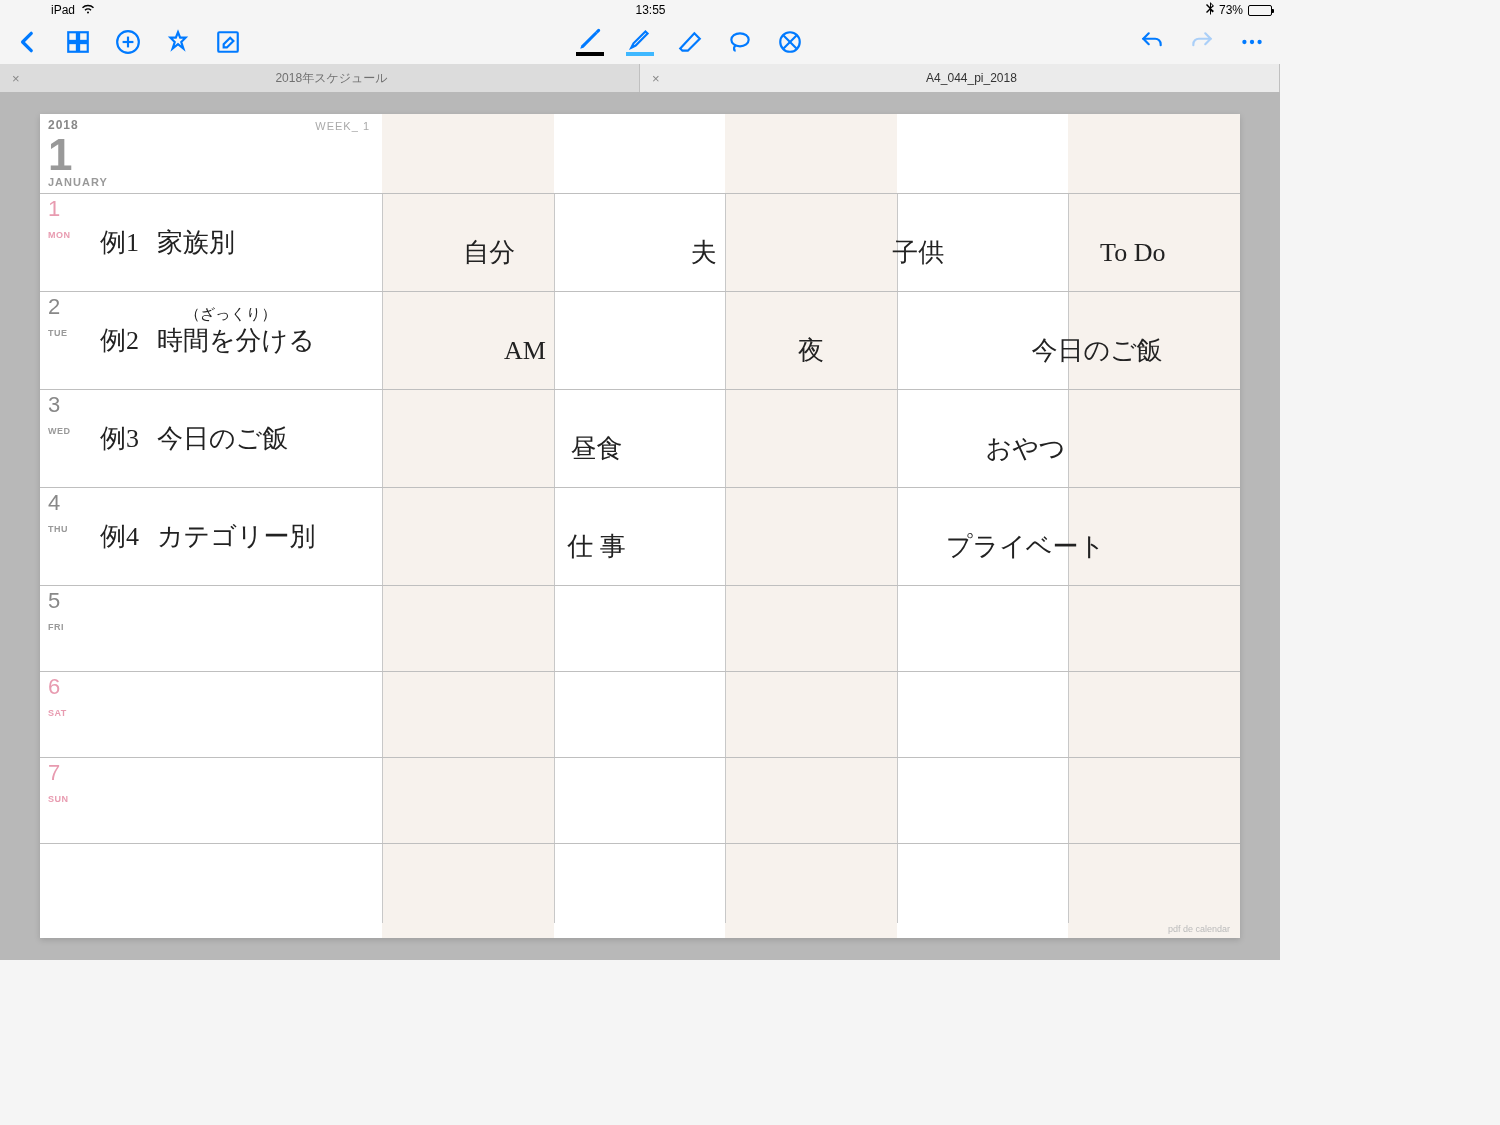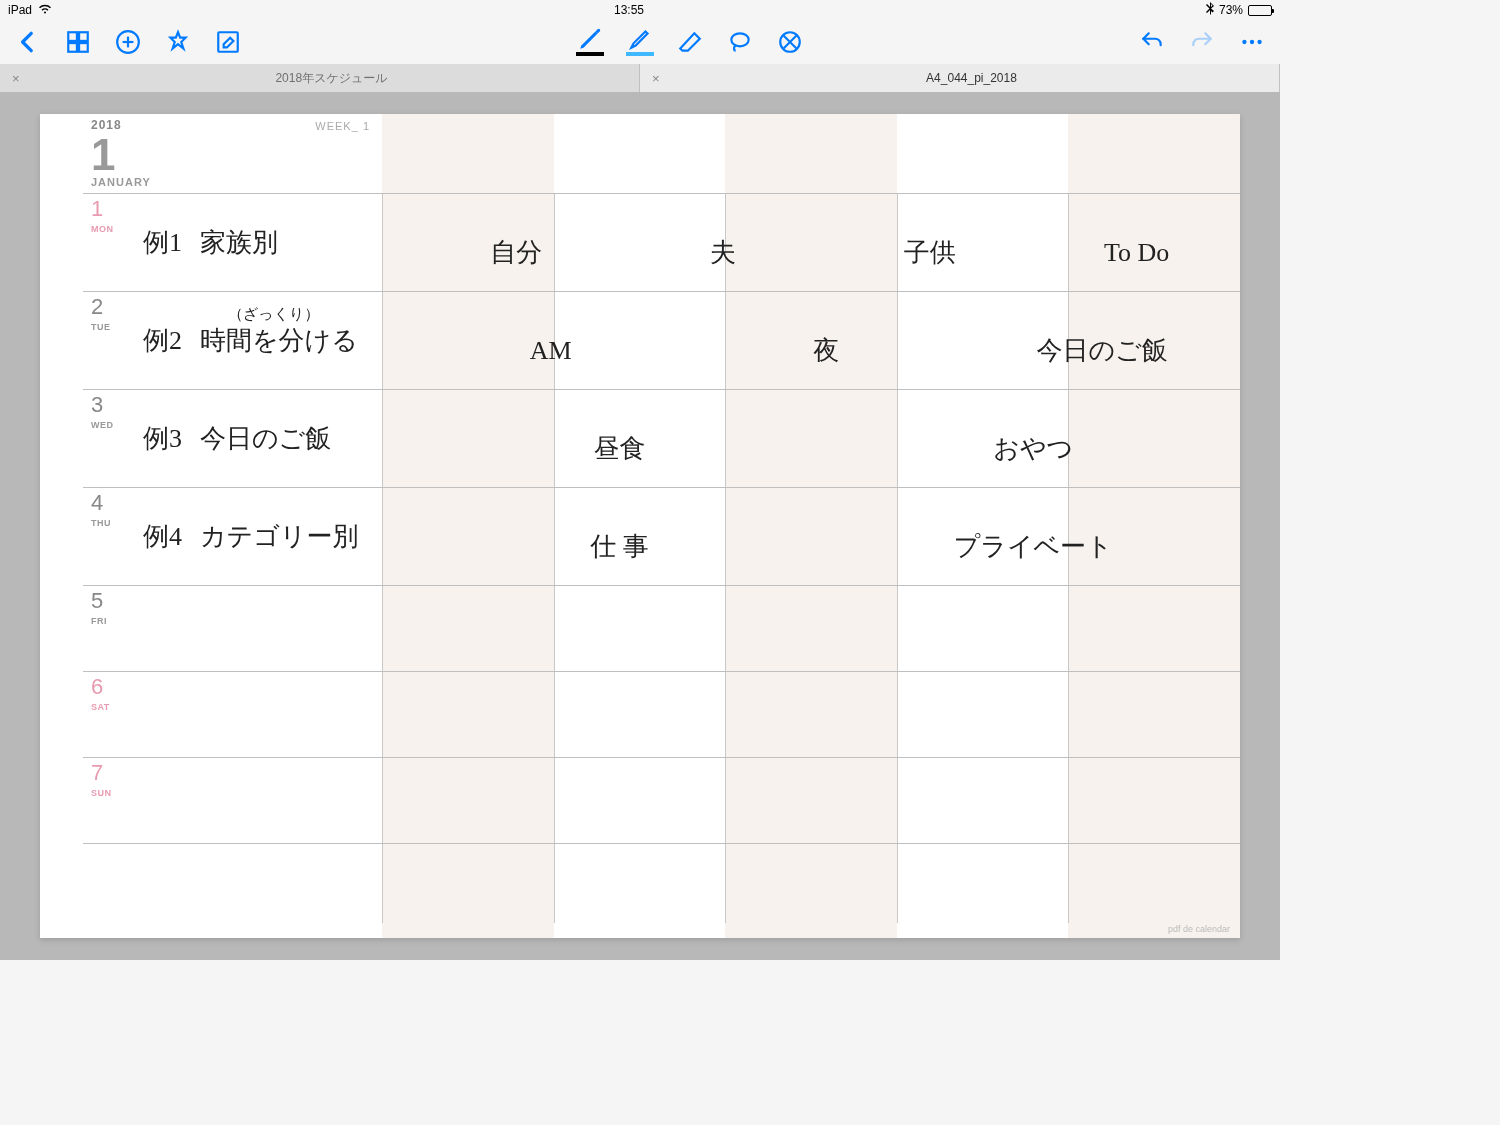--- a/index.html
+++ b/index.html
@@ -13,20 +13,21 @@
   
   .status-bar {
     height: 20px;
     background: #f5f5f5;
     display: flex;
     align-items: center;
     padding: 0 8px;
     font-size: 12px;
     font-weight: 500;
     color: #000;
+    margin-left: 43px;
   }
   .status-left { display: flex; align-items: center; gap: 6px; }
   .status-center { flex: 1; text-align: center; }
   .status-right { display: flex; align-items: center; gap: 5px; }
   .battery {
     display: inline-block; width: 24px; height: 11px;
     border: 1px solid #000; border-radius: 2px; position: relative;
   }
   .battery::after {
     content: ''; position: absolute; right: -3px; top: 3px;
@@ -90,21 +91,20 @@
     content:'';
     position:absolute; inset:0;
     background-image: radial-gradient(circle,#d5d5d5 0.6px, transparent 0.6px);
     background-size: 12px 12px;
     opacity:0.7;
   }
   .cal {
     position: relative;
     width: 100%;
     height: 100%;
-    padding-left: 43px;
   }
   
   .shade {
     position:absolute; top:0; bottom:0;
     background: rgba(240,232,222,0.55);
   }
   .shade.c1 { left:28.5%; width:14.3%; }
   .shade.c3 { left:57.1%; width:14.3%; }
   .shade.c5 { left:85.7%; width:14.3%; }
   
@@ -129,21 +129,21 @@
   .day-cell {
     width: 28.5%;
     padding: 4px 8px;
     position:relative;
     display:flex;
     align-items:flex-start;
     gap:18px;
   }
   .day-num { font-size:22px; color:#888; font-weight:500; line-height:1;}
   .day-num.pink { color:#e89bb0; }
-  .day-abbr { font-size:9px; color:#999; font-weight:700; letter-spacing:0.5px; margin-top:4px;}
+  .day-abbr { font-size:9px; color:#999; font-weight:700; letter-spacing:0.5px; margin-top:10px;}
   .day-abbr.pink { color:#e89bb0; }
   .day-left { display:flex; flex-direction:column; width:34px;}
   .hand {
     font-family: "Bradley Hand","Segoe Script","Comic Sans MS",cursive;
     font-size: 26px;
     color: #222;
     white-space: nowrap;
     align-self:center;
   }
   .cols {

